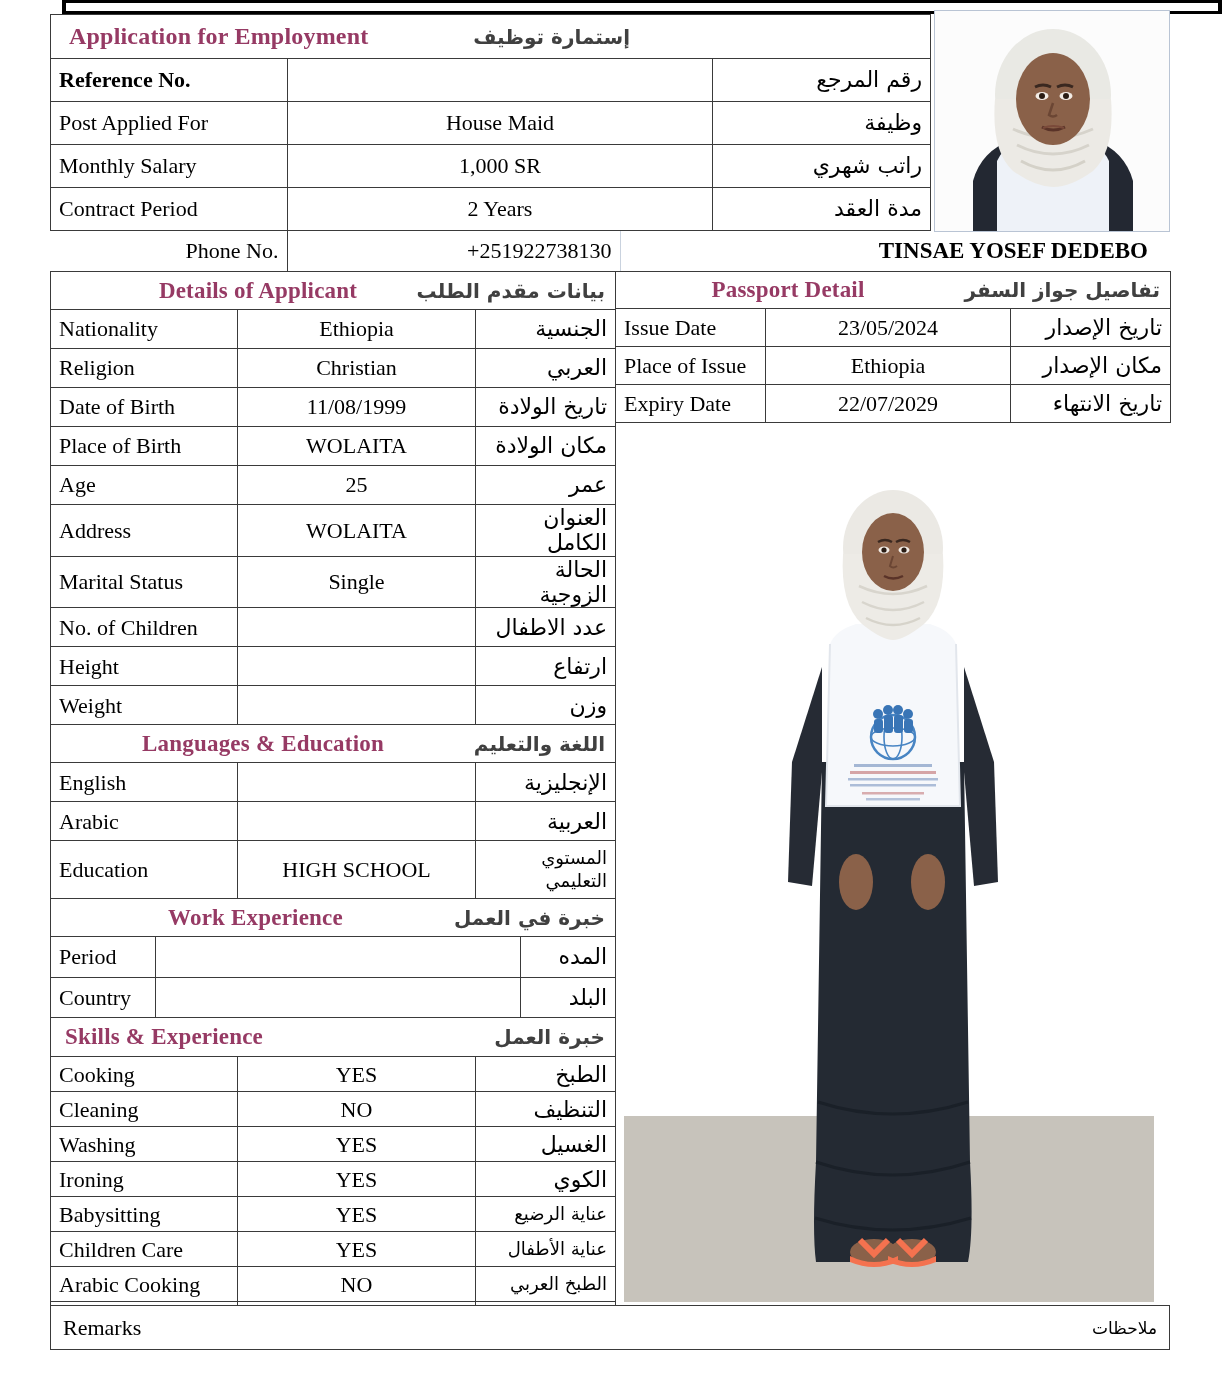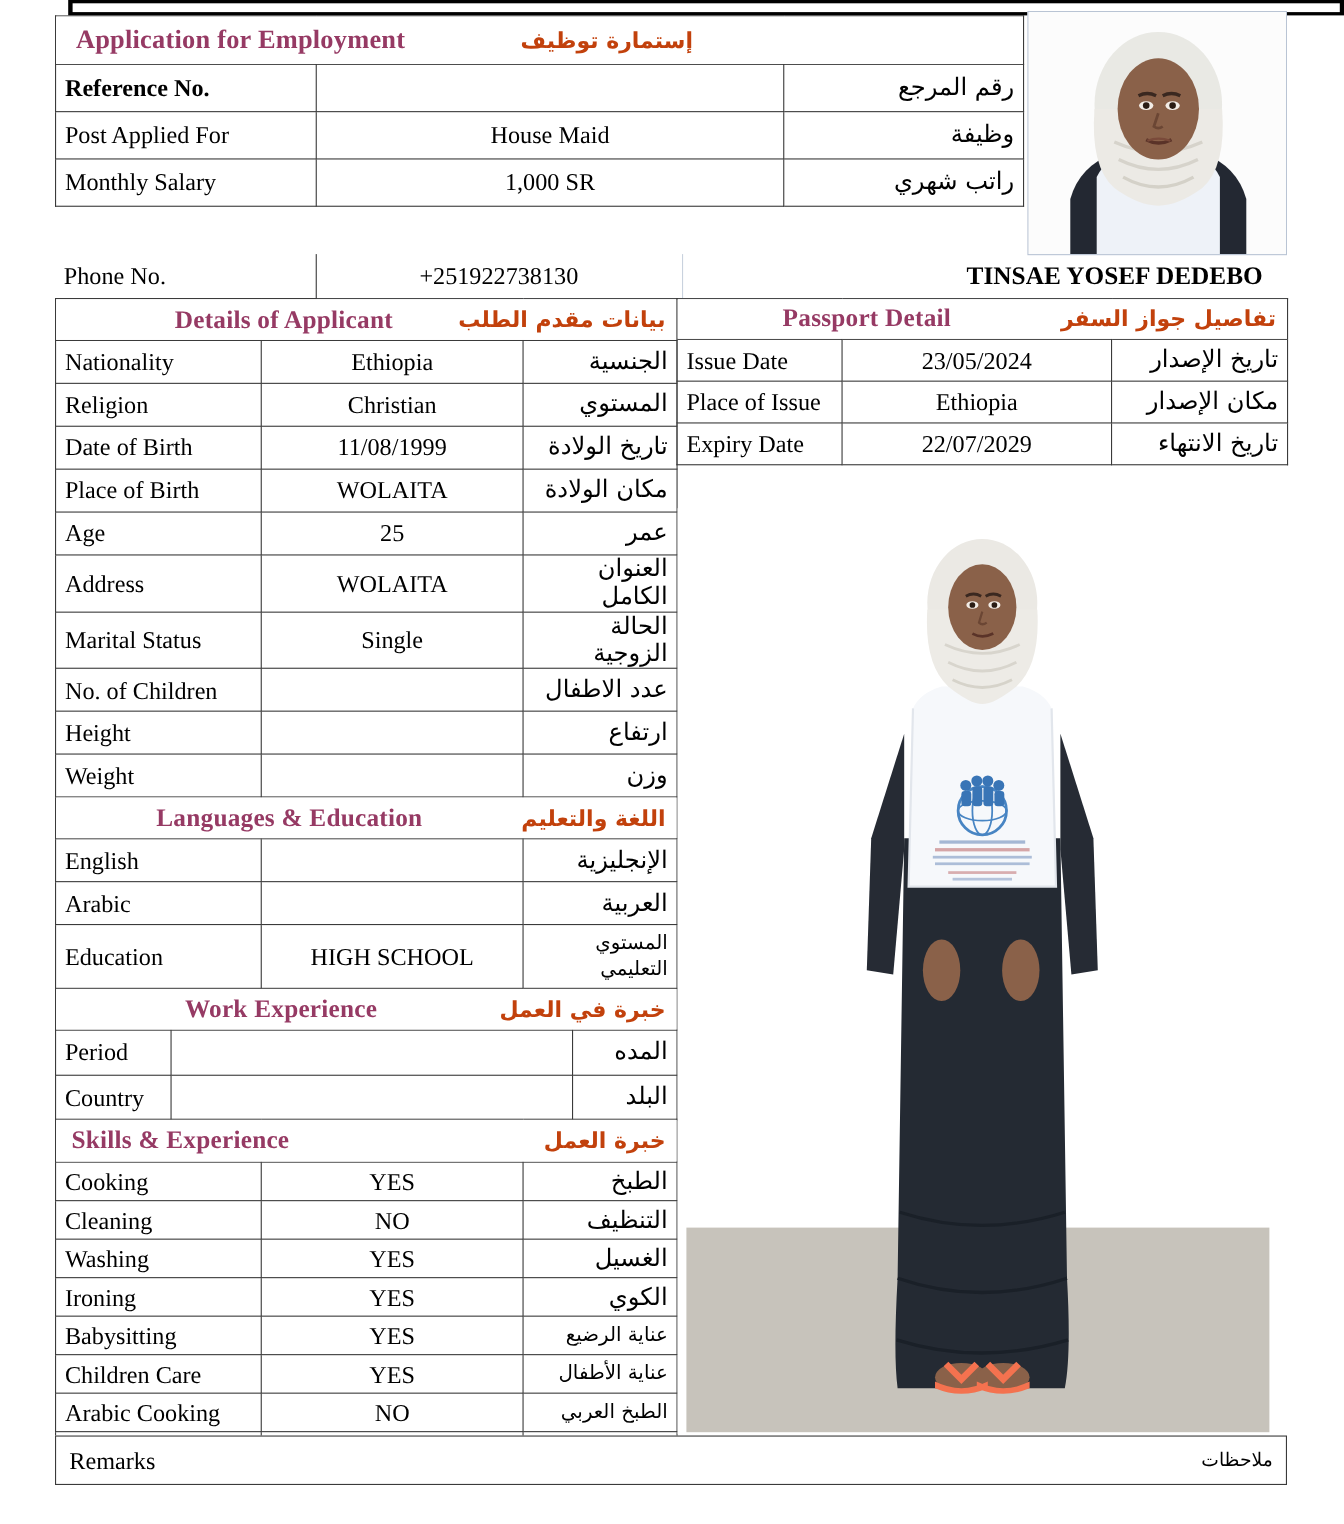--- a/index.html
+++ b/index.html
@@ -59,21 +59,21 @@
     transform: translateY(-50%);
     text-align: center;
     color: #963a64;
     font-weight: bold;
     font-size: 23px;
     letter-spacing: .2px;
   }
   .section-head .ar {
     position: absolute; right: 10px; top: 50%;
     transform: translateY(-50%);
-    color: #c2410c;
+    color: #404040;
     font-weight: bold;
     font-size: 20px;
     direction: rtl;
     font-family: "DejaVu Sans", "Liberation Sans", sans-serif;
   }
   .section-head.left-en .en {
     text-align: left; left: 14px; right: auto;
   }
 
   
@@ -83,21 +83,21 @@
   }
   #blockA table { width: 100%; }
   #blockA .r { height: 43px; }
 
   
   #phoneRow {
     position: absolute;
     left: 50px; top: 231px; width: 1120px; height: 40px;
   }
   #phoneRow table { width: 100%; }
-  #phoneRow td { height: 40px; }
+  #phoneRow td { height: 40px; text-align: right; }
 
   
   #leftCol {
     position: absolute;
     left: 50px; top: 271px; width: 565px;
   }
   #leftCol table { width: 100%; }
   #leftCol .r { height: 39px; }
   #leftCol .r.tall { height: 58px; }
 
@@ -176,20 +176,25 @@
       </tr>
       <tr class="r">
         <td class="en-label">Post Applied For</td>
         <td class="value">House Maid</td>
         <td class="ar-label">وظيفة</td>
       </tr>
       <tr class="r">
         <td class="en-label">Monthly Salary</td>
         <td class="value">1,000 SR</td>
         <td class="ar-label">راتب شهري</td>
+      </tr>
+      <tr class="r">
+        <td class="en-label">Contract Period</td>
+        <td class="value">2 Years</td>
+        <td class="ar-label">مدة العقد</td>
       </tr>
     </tbody>
   </table>
 </div>
 
 <div id="phoneRow">
   <table class="tbl" style="width:100%">
     <colgroup>
         <col style="width:237px">
         <col style="width:333px">
@@ -224,21 +229,21 @@
       </tr>
 
       <tr class="r">
         <td class="en-label">Nationality</td>
         <td class="value">Ethiopia</td>
         <td class="ar-label">الجنسية</td>
       </tr>
       <tr class="r">
         <td class="en-label">Religion</td>
         <td class="value">Christian</td>
-        <td class="ar-label">المستوي</td>
+        <td class="ar-label">العربي</td>
       </tr>
       <tr class="r">
         <td class="en-label">Date of Birth</td>
         <td class="value">11/08/1999</td>
         <td class="ar-label">تاريخ الولادة</td>
       </tr>
       <tr class="r">
         <td class="en-label">Place of Birth</td>
         <td class="value">WOLAITA</td>
         <td class="ar-label">مكان الولادة</td>

